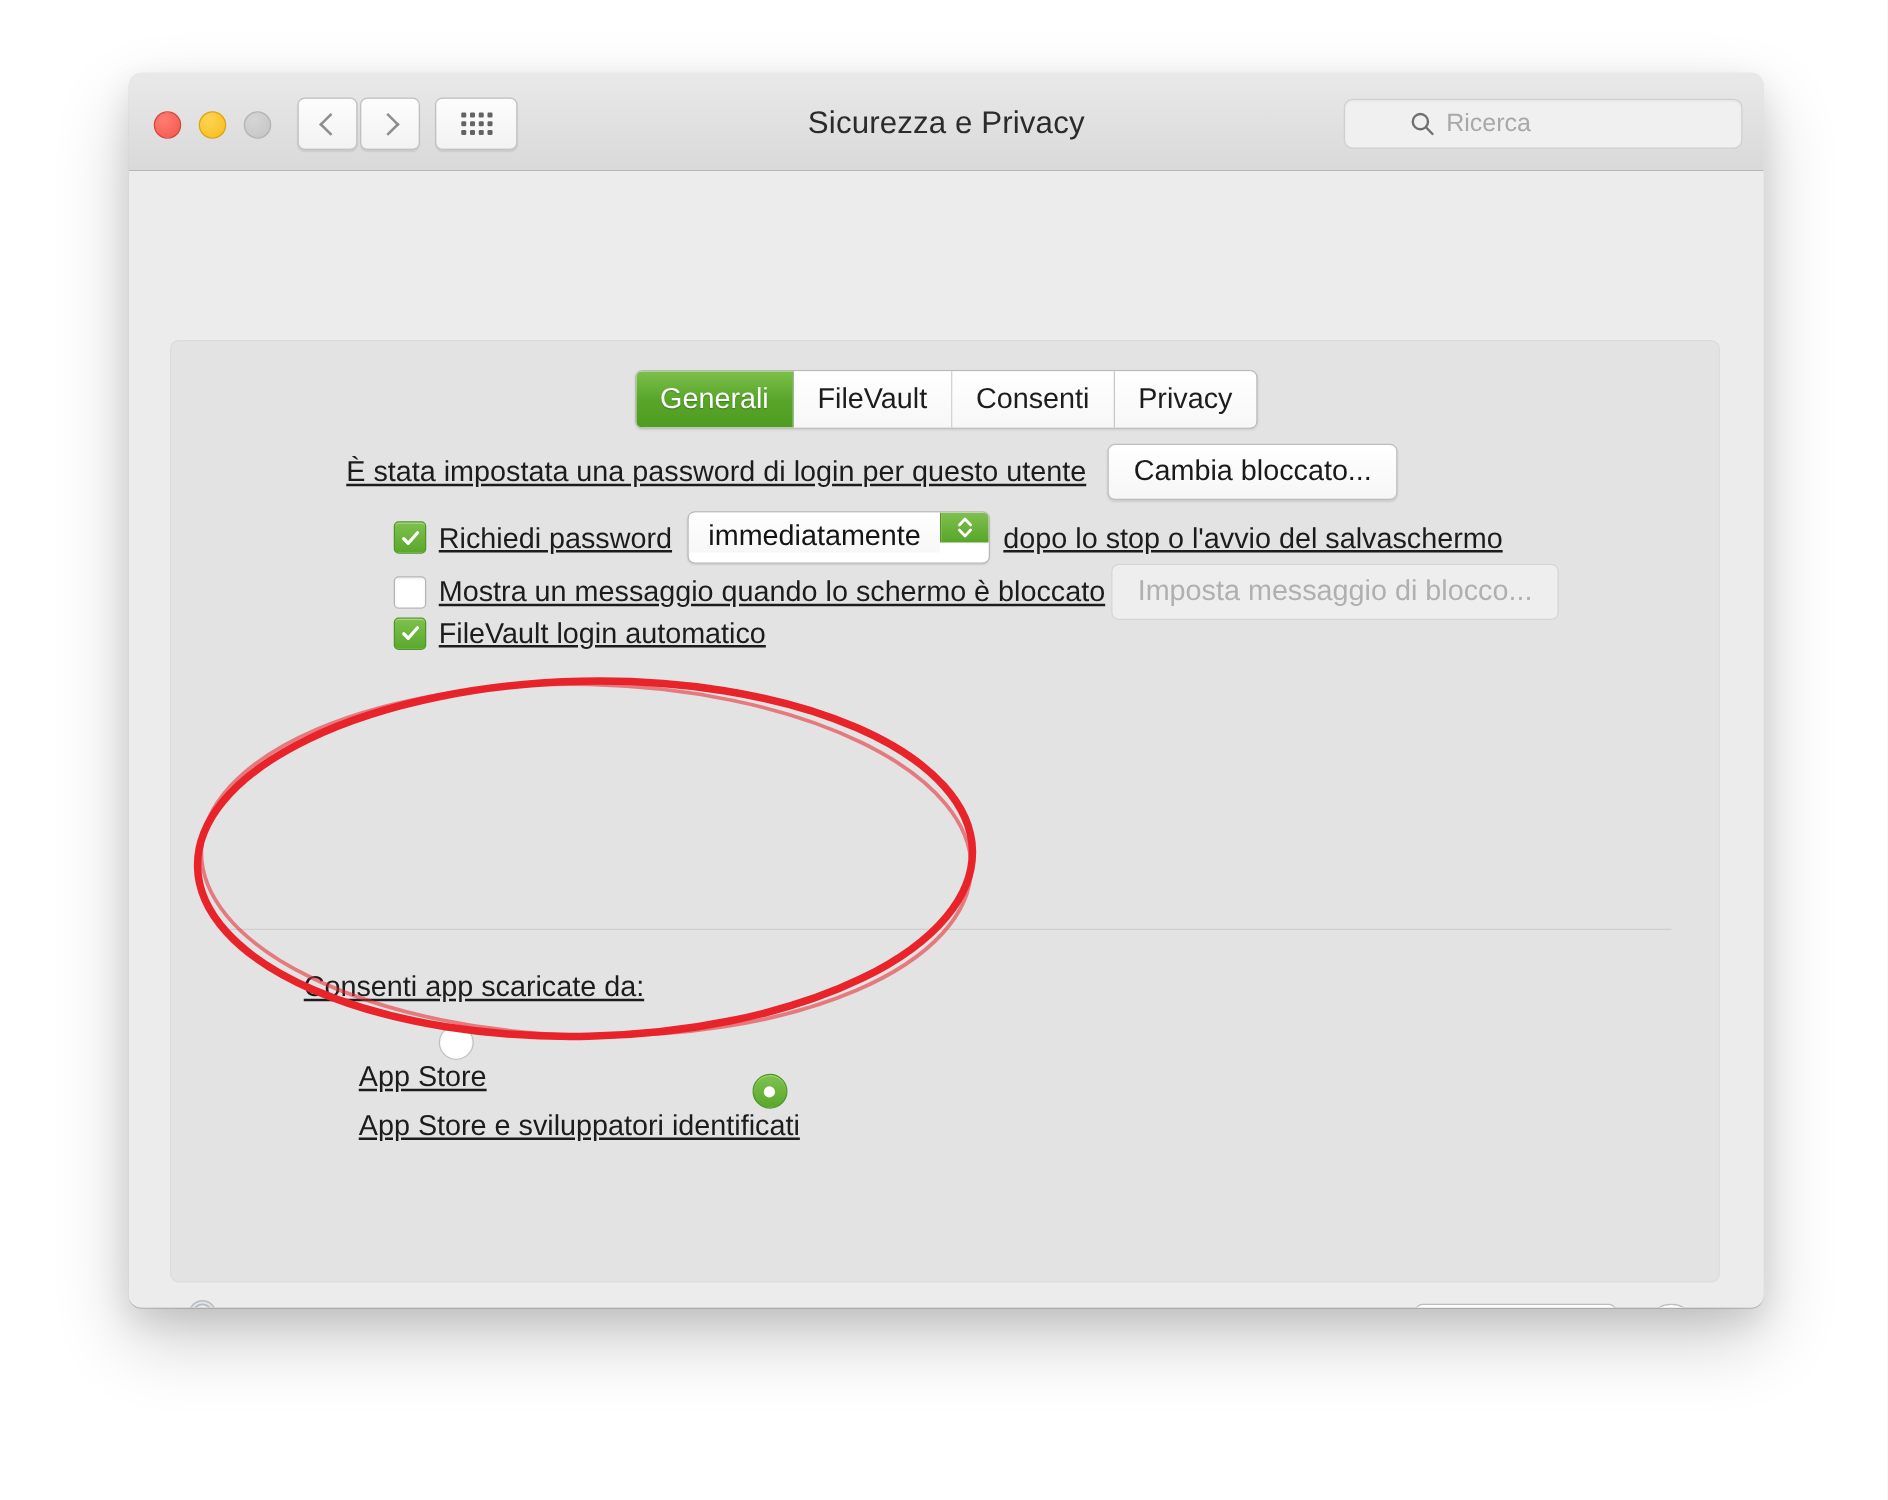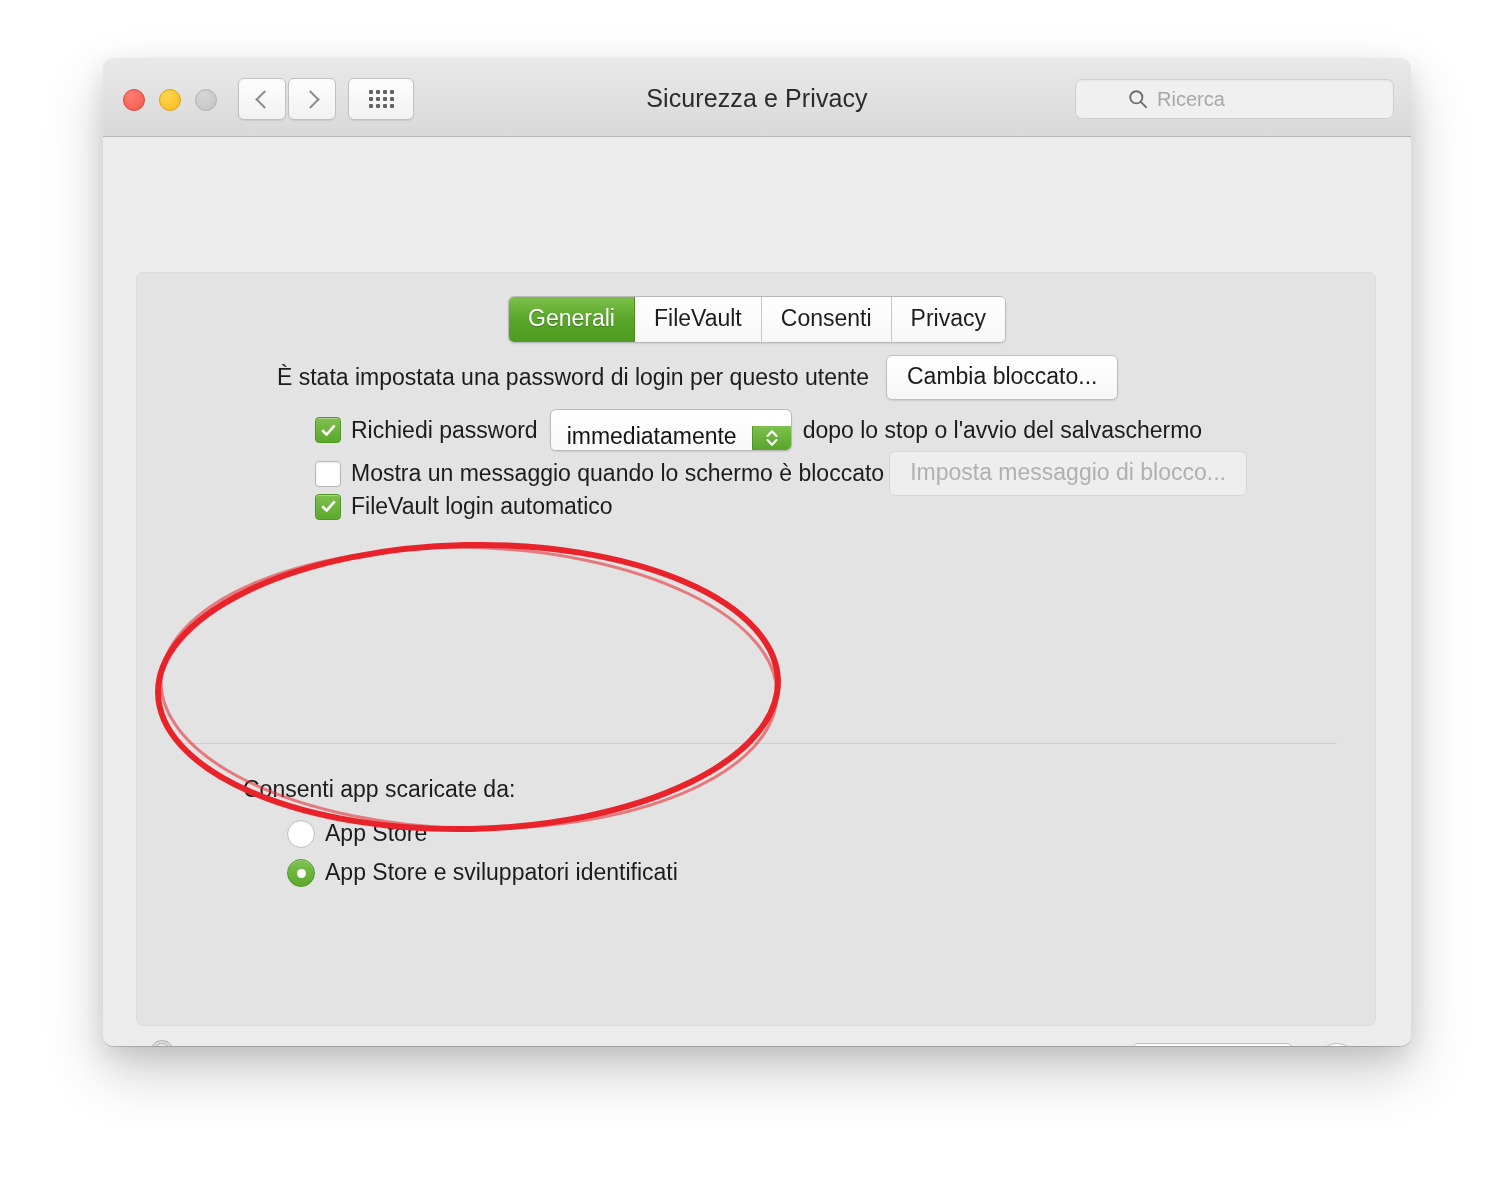--- a/index.html
+++ b/index.html
@@ -166,21 +166,21 @@
   #panel {
     position: absolute;
     left: 33px; top: 135px;
     width: 1238px; height: 752px;
     background: #e3e3e3;
     border: 1px solid #dcdcdc;
     border-radius: 7px;
   }
 
   .row { position: absolute; display: flex; align-items: center; }
-  .lbl { font-size: 23px; color: #1c1c1c; white-space: nowrap; }
+  .lbl { font-size: 23px; color: #1c1c1c; white-space: nowrap; text-decoration: underline; }
 
   
   #row-password { left: 140px; top: 82px; }
   #btn-change-password {
     margin-left: 17px;
     font-size: 23px; color: #1a1a1a;
     padding: 7px 20px 9px;
     background: linear-gradient(to bottom, #ffffff, #f6f6f6);
     border: 1px solid #bdbdbd;
     border-radius: 6px;
@@ -203,21 +203,21 @@
   }
   .checkbox.off {
     background: #ffffff;
     border: 1px solid #b5b5b5;
     box-shadow: inset 0 1px 2px rgba(0,0,0,0.08);
   }
 
   
   #popup-require {
     margin: 0 11px 0 12px;
-    display: flex; align-items: flex-end;
+    display: flex; align-items: flex-start;
     height: 40px;
     border: 1px solid #b9b9b9;
     border-radius: 6px;
     overflow: hidden;
     box-shadow: 0 1px 1.5px rgba(0,0,0,0.10);
     background: #fff;
   }
   #popup-require-value {
     font-size: 23px; color: #141414;
     padding: 5px 15px 0 16px;
@@ -251,21 +251,21 @@
   
   #divider {
     position: absolute;
     left: 40px; top: 470px;
     width: 1160px; height: 1px;
     background: #cfcfcf;
   }
 
   
   #allow-title { position: absolute; left: 106px; top: 503px; }
-  .radio-row { position: absolute; display: flex; align-items: flex-start; }
+  .radio-row { position: absolute; display: flex; align-items: flex-end; flex-direction: column; }
   #radio-appstore { left: 150px; top: 547px; }
   #radio-appstore-devs { left: 150px; top: 586px; }
   .radio {
     width: 26px; height: 26px;
     border-radius: 50%;
     flex: 0 0 auto;
     margin-right: 10px;
     display: flex; align-items: center; justify-content: center;
   }
   .radio.off {

